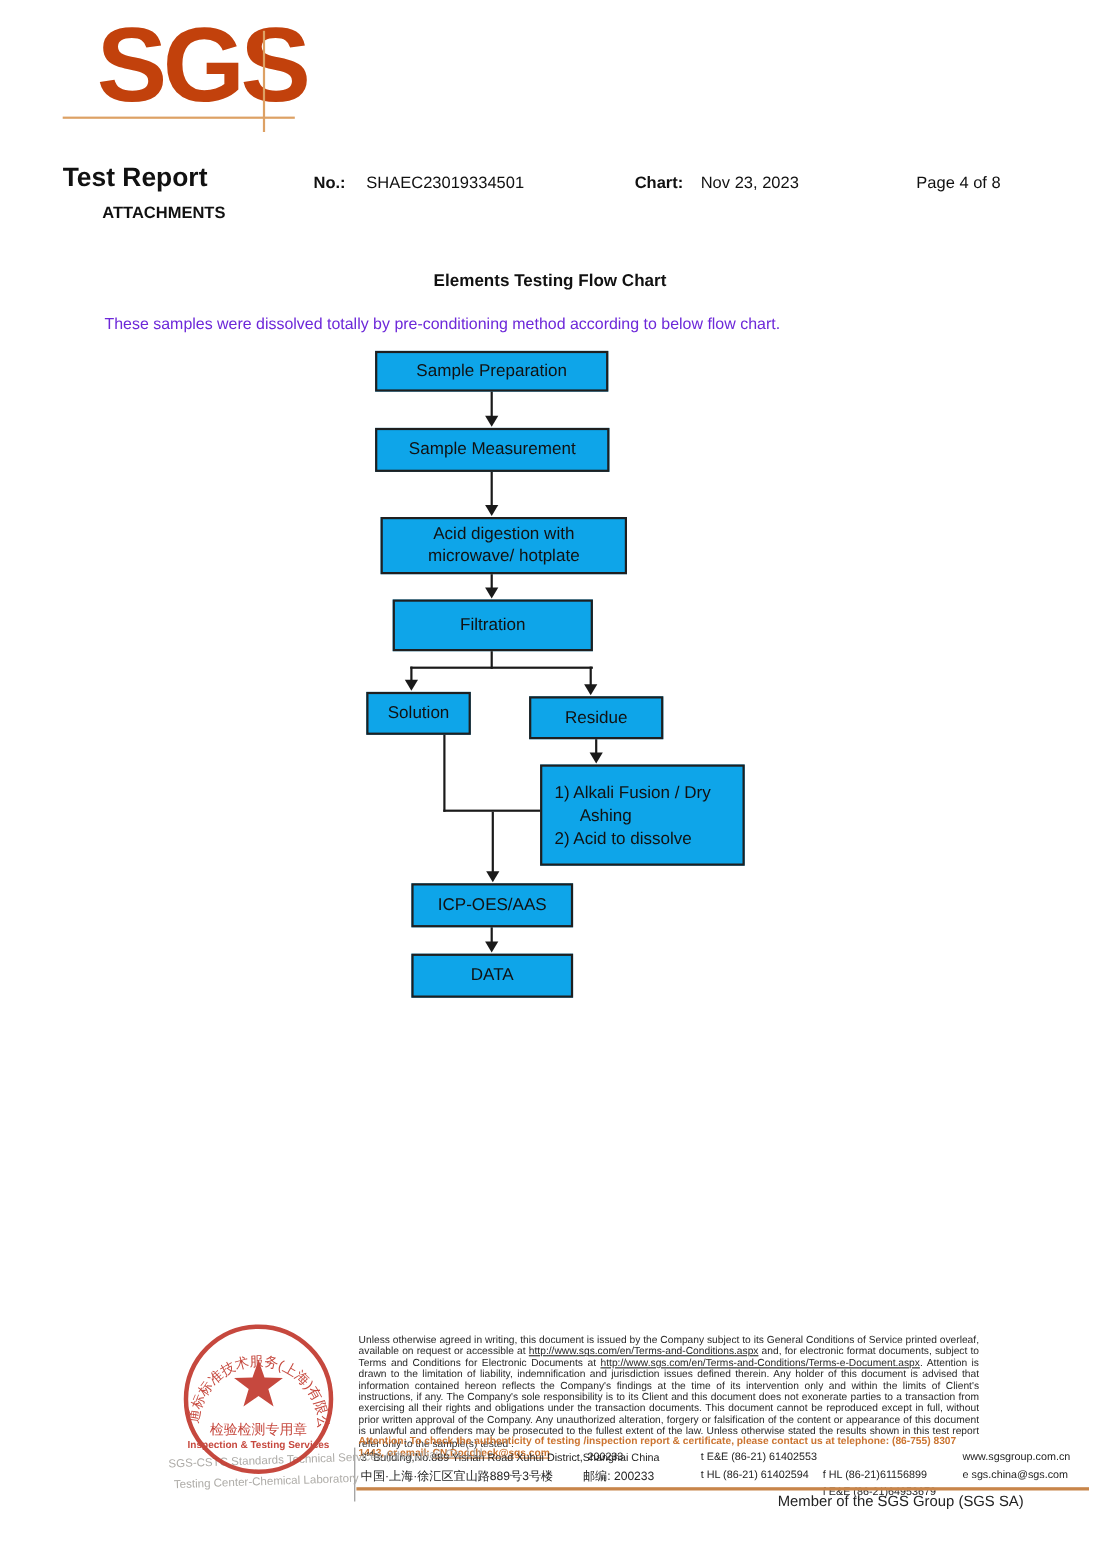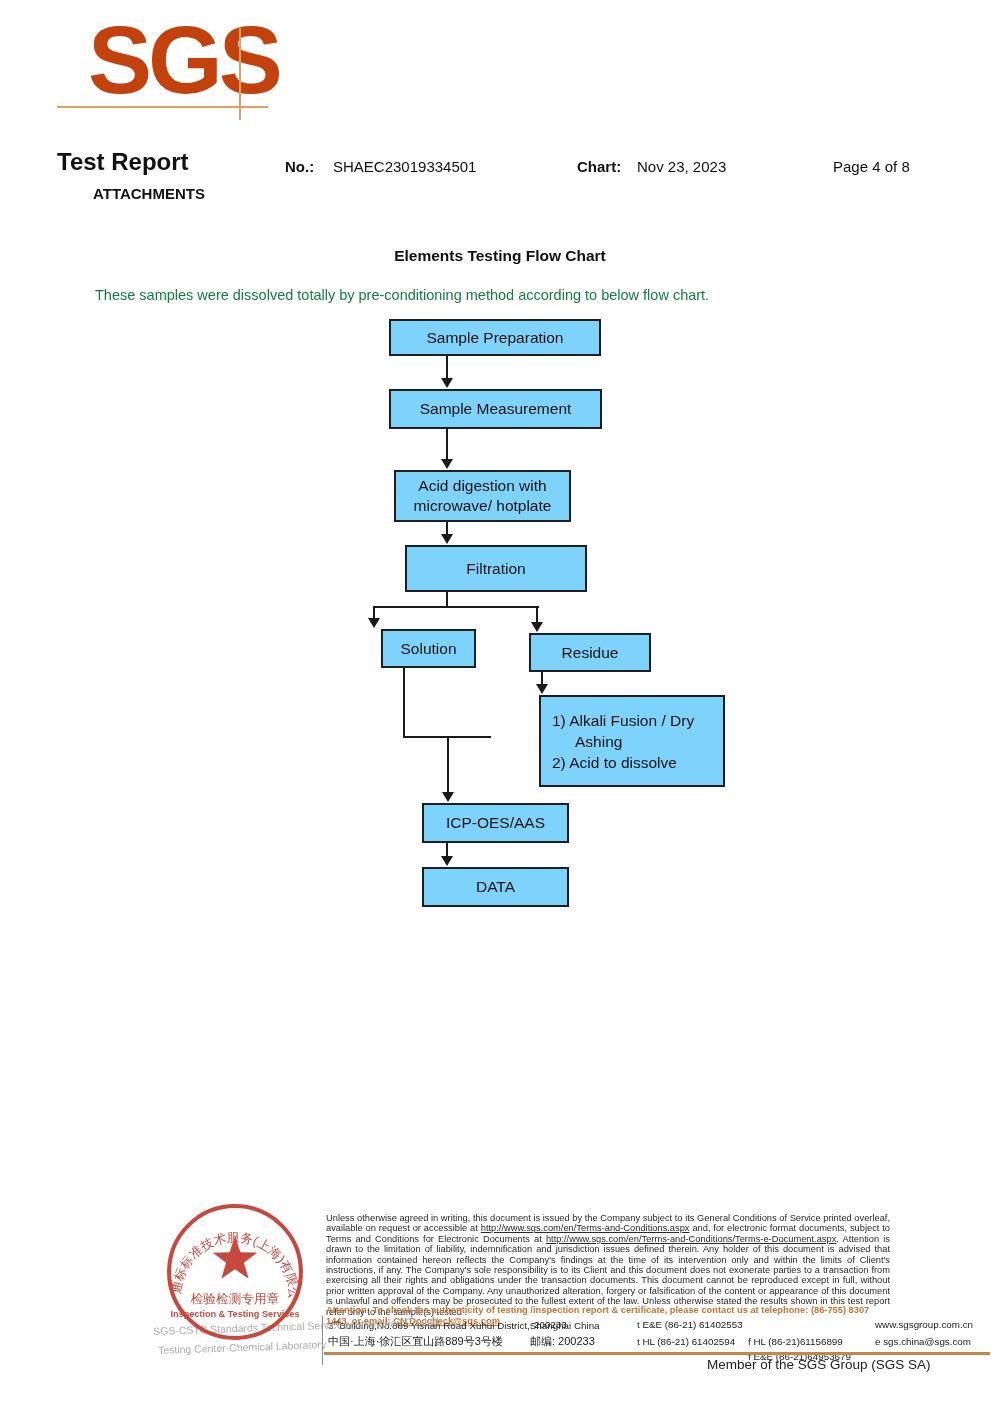--- a/index.html
+++ b/index.html
@@ -14,24 +14,24 @@
 
   
   .report-title{position:absolute;left:57px;top:148px;font-size:24px;font-weight:bold;color:#111;}
   .hdr{position:absolute;top:158px;font-size:15px;color:#111;white-space:nowrap;}
   .hdr.b{font-weight:bold;}
   .attachments{position:absolute;left:93px;top:185px;font-size:15px;font-weight:bold;color:#111;}
 
   
   .chart-title{position:absolute;left:0;top:247px;width:1000px;text-align:center;
                font-size:15.5px;font-weight:bold;color:#111;}
-  .intro{position:absolute;left:95px;top:287px;width:810px;font-size:14.5px;color:#15803d;}
-  .fbox{position:absolute;box-sizing:border-box;border:2px solid #1f1f1f;background:#7dd3fc;
+  .intro{position:absolute;left:95px;top:287px;width:810px;font-size:14.5px;color:#6d28d9;}
+  .fbox{position:absolute;box-sizing:border-box;border:2px solid #1f1f1f;background:#0ea5e9;
         display:flex;align-items:center;justify-content:center;text-align:center;
-        font-size:15.5px;color:#111;line-height:20px;margin-left:48px;}
+        font-size:15.5px;color:#111;line-height:20px;}
   .fbox.multiline{flex-direction:column;}
   .fbox.leftalign{align-items:flex-start;justify-content:center;text-align:left;
                   flex-direction:column;padding-left:11px;}
   .alk-indent{padding-left:23px;}
   .cline{position:absolute;background:#1a1a1a;}
   .arrowhead{position:absolute;width:0;height:0;border-left:6px solid transparent;
              border-right:6px solid transparent;border-top:10px solid #1a1a1a;}
 
   
   .company-gray{position:absolute;color:#aeaca8;font-size:10.5px;transform:rotate(-2deg);
@@ -71,21 +71,21 @@
 
   <div class="chart-title">Elements Testing Flow Chart</div>
   <div class="intro">These samples were dissolved totally by pre-conditioning method according to below flow chart.</div>
 
   <div class="fbox" style="left:341px;top:319px;width:212px;height:37px;">
     <span>Sample Preparation</span>
   </div>
   <div class="fbox" style="left:341px;top:389px;width:213px;height:40px;">
     <span>Sample Measurement</span>
   </div>
-  <div class="fbox multiline" style="left:346px;top:470px;width:177px;height:52px;">
+  <div class="fbox multiline" style="left:346px;top:470px;width:224px;height:52px;">
     <span>Acid digestion with</span>
     <span>microwave/ hotplate</span>
   </div>
   <div class="fbox" style="left:357px;top:545px;width:182px;height:47px;">
     <span>Filtration</span>
   </div>
   <div class="fbox" style="left:333px;top:629px;width:95px;height:39px;">
     <span>Solution</span>
   </div>
   <div class="fbox" style="left:481px;top:633px;width:122px;height:39px;">

